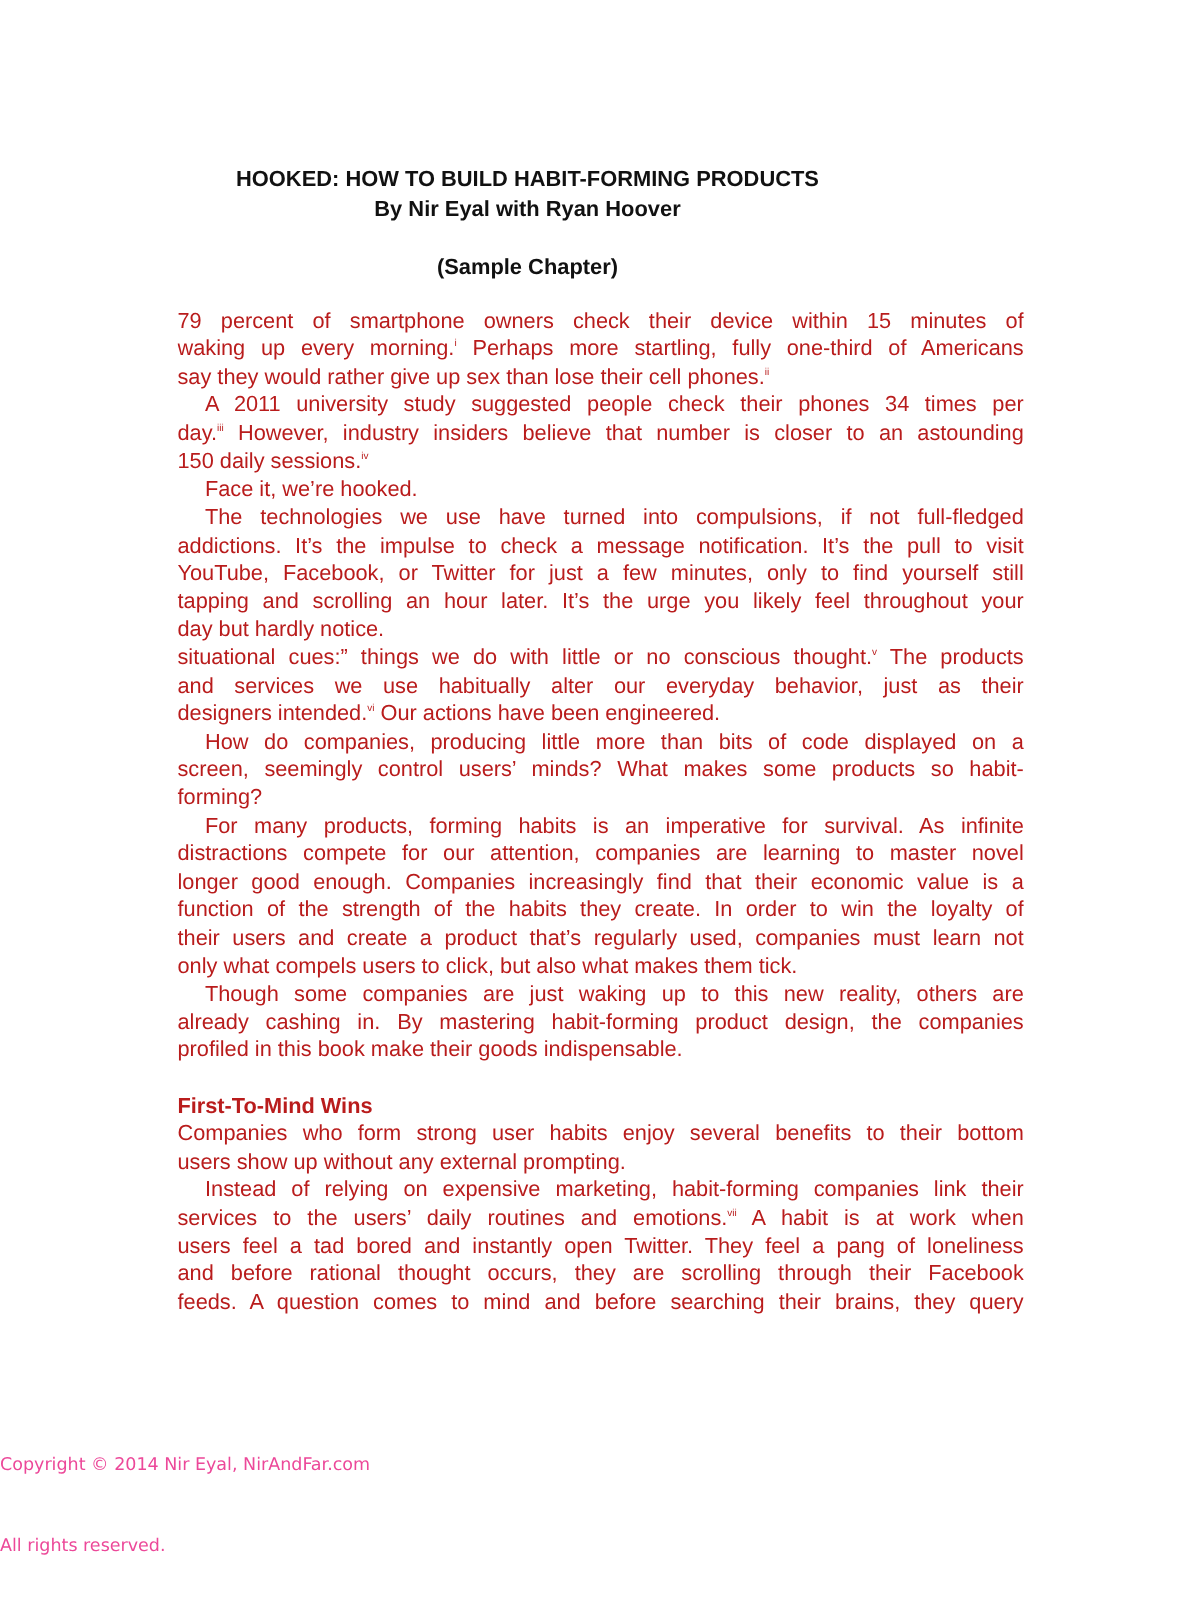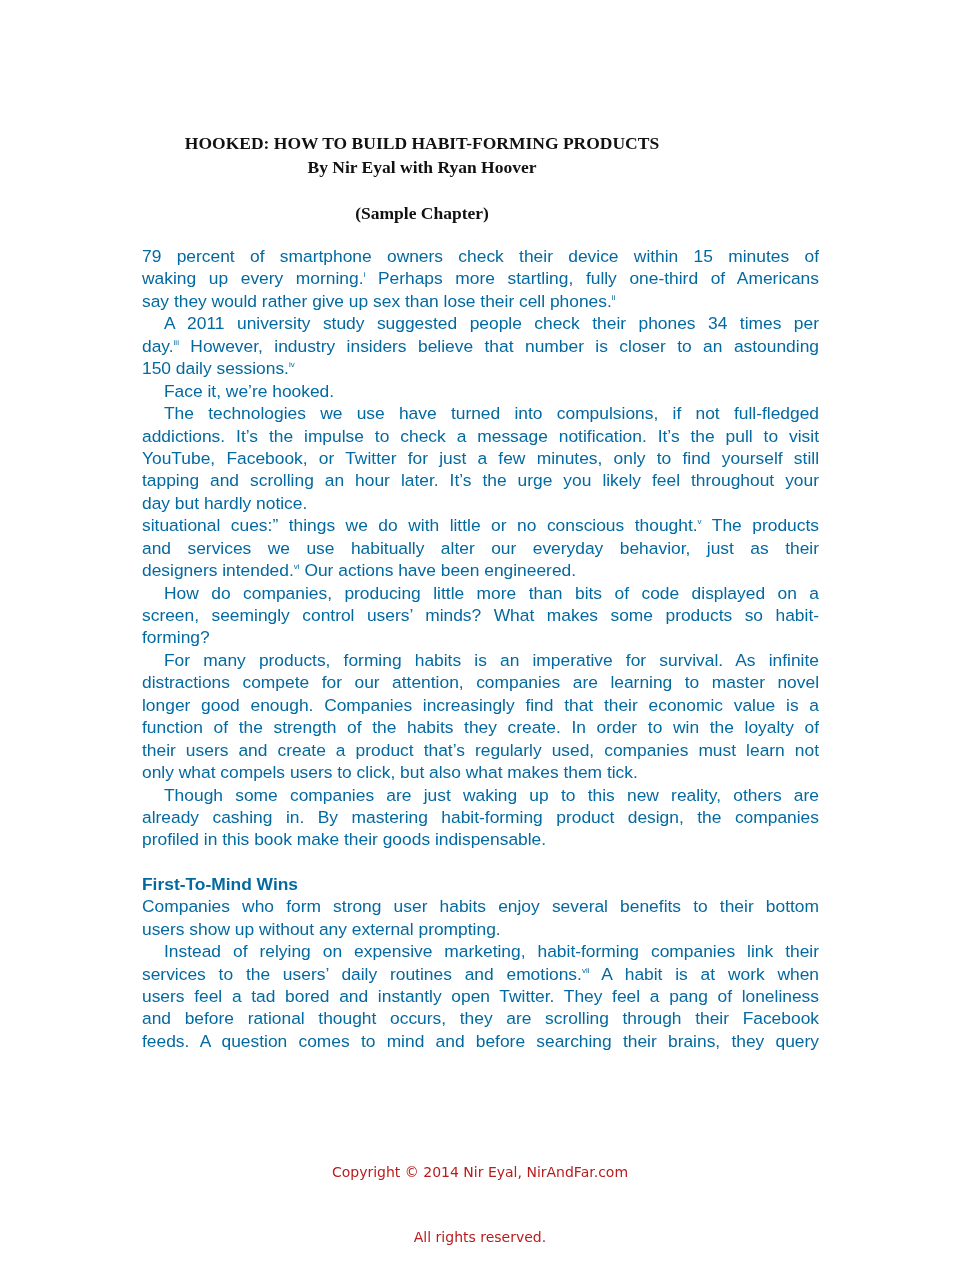--- a/index.html
+++ b/index.html
@@ -1,28 +1,28 @@
 <!DOCTYPE html>
 <html><head>
 <meta charset="utf-8">
 <style>
   html, body { margin: 0; padding: 0; background: #ffffff; }
   body { width: 960px; height: 1280px; position: relative; overflow: hidden; color: #1a1a1a; }
   .page { position: absolute; left: 0; top: 0; width: 960px; height: 1280px; background: #fff; }
-  .title-block { position: absolute; left: 0; width: 844px; text-align: center; font-family: Liberation Serif, serif; font-weight: bold; font-size: 17.5px; color: #111; }
+  .title-block { position: absolute; left: 0; width: 844px; text-align: center; font-family: Liberation Sans, sans-serif; font-weight: bold; font-size: 17.5px; color: #111; }
   .t1 { top: 133px; }
   .t2 { top: 157px; }
   .t3 { top: 203px; }
-  .body-text { position: absolute; left: 142px; width: 677px; top: 245px; font-family: "Liberation Sans", sans-serif; font-size: 17.4px; line-height: 22.45px; color: #0369a1; }
+  .body-text { position: absolute; left: 142px; width: 677px; top: 245px; font-family: "Liberation Sans", sans-serif; font-size: 17.4px; line-height: 22.45px; color: #b91c1c; }
   .line { display: block; white-space: nowrap; text-align: justify; text-align-last: justify; height: 22.45px; overflow: hidden; }
   .line.last { text-align-last: left; }
   .line.indent { padding-left: 22px; }
   sup { font-size: 8px; vertical-align: 7px; line-height: 0; }
   .heading { font-weight: bold; display: block; height: 22.45px; margin-top: 22px; }
-  .footer { position: absolute; left: 0; width: 960px; text-align: center; font-family: "DejaVu Sans", sans-serif; font-size: 14px; color: #b91c1c; }
+  .footer { position: absolute; left: 0; width: 960px; text-align: left; font-family: "DejaVu Sans", sans-serif; font-size: 14px; color: #ec4899; }
   .f1 { top: 1164px; }
   .f2 { top: 1185px; margin-top: 44px; }
 </style>
 </head>
 <body>
 
 <div class="page">
   <div class="title-block t1">HOOKED: HOW TO BUILD HABIT-FORMING PRODUCTS</div>
   <div class="title-block t2">By Nir Eyal with Ryan Hoover</div>
   <div class="title-block t3">(Sample Chapter)</div>

